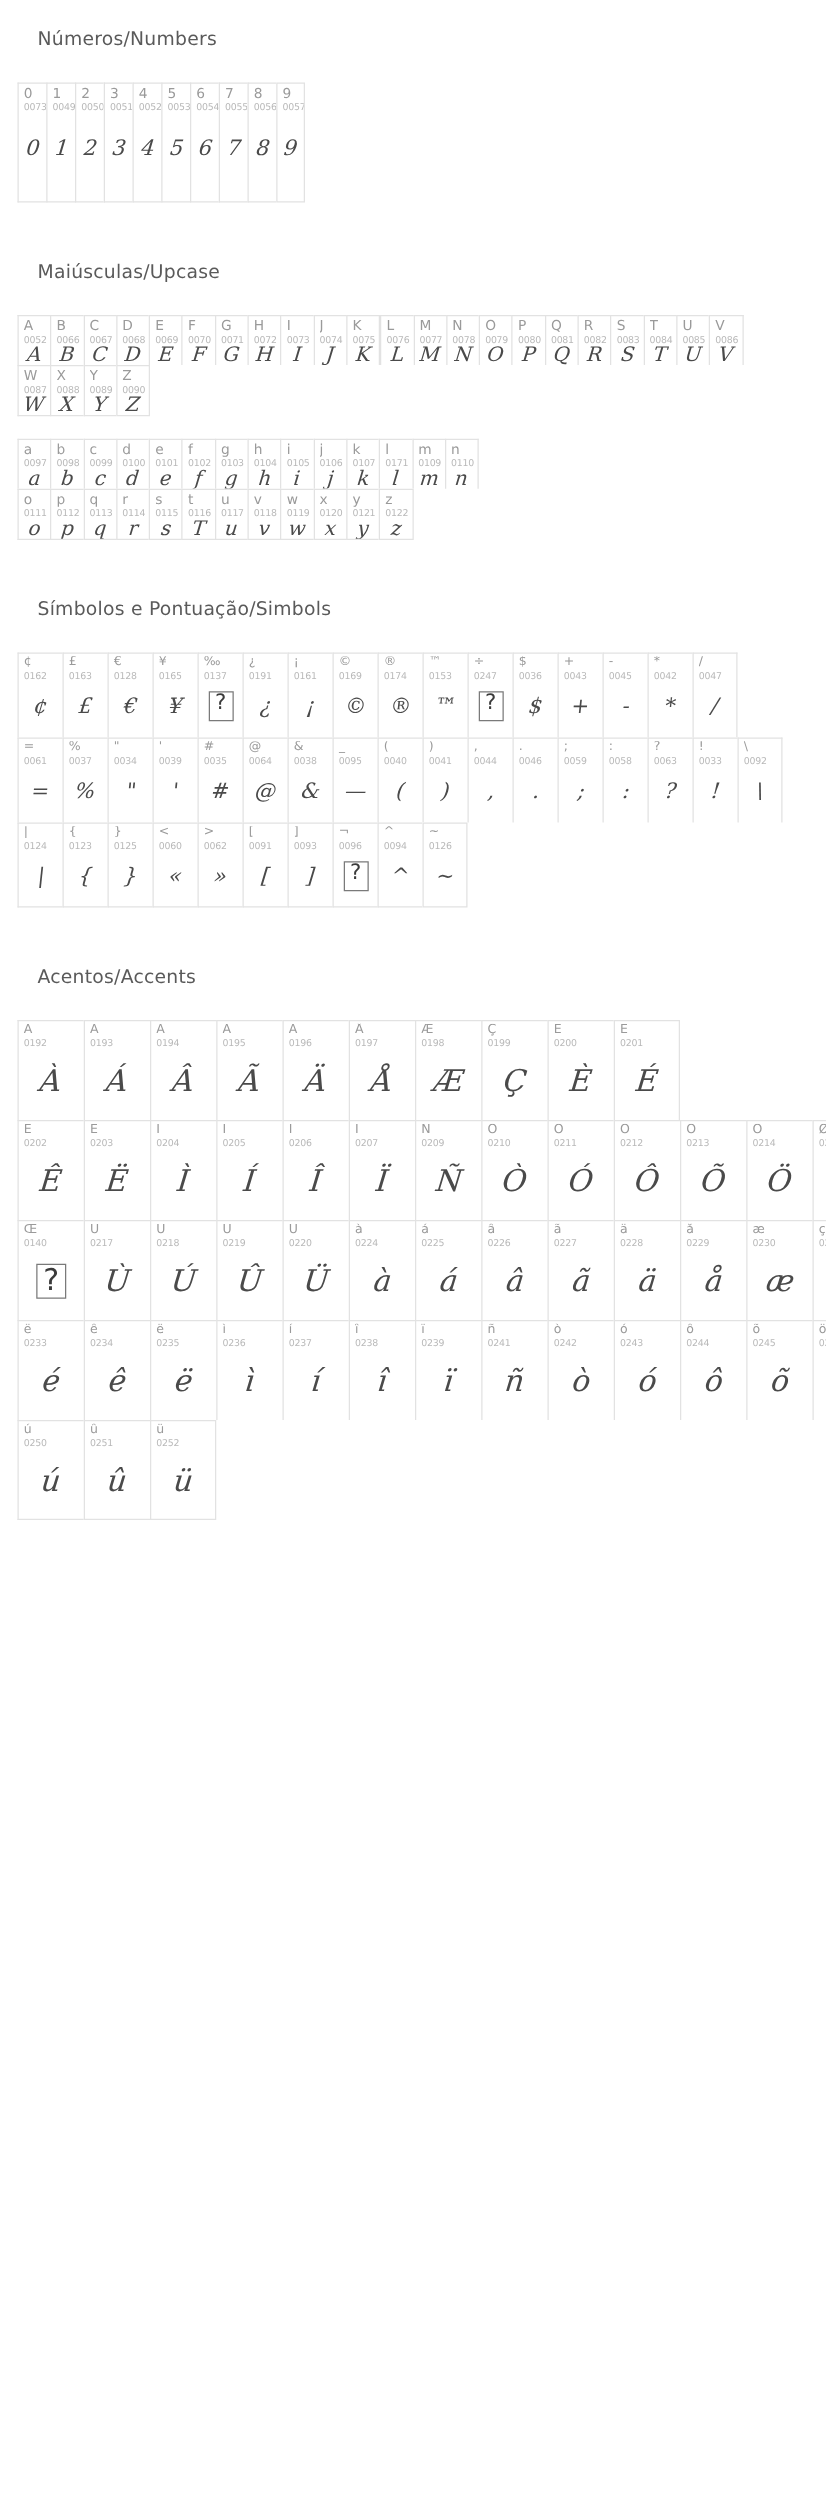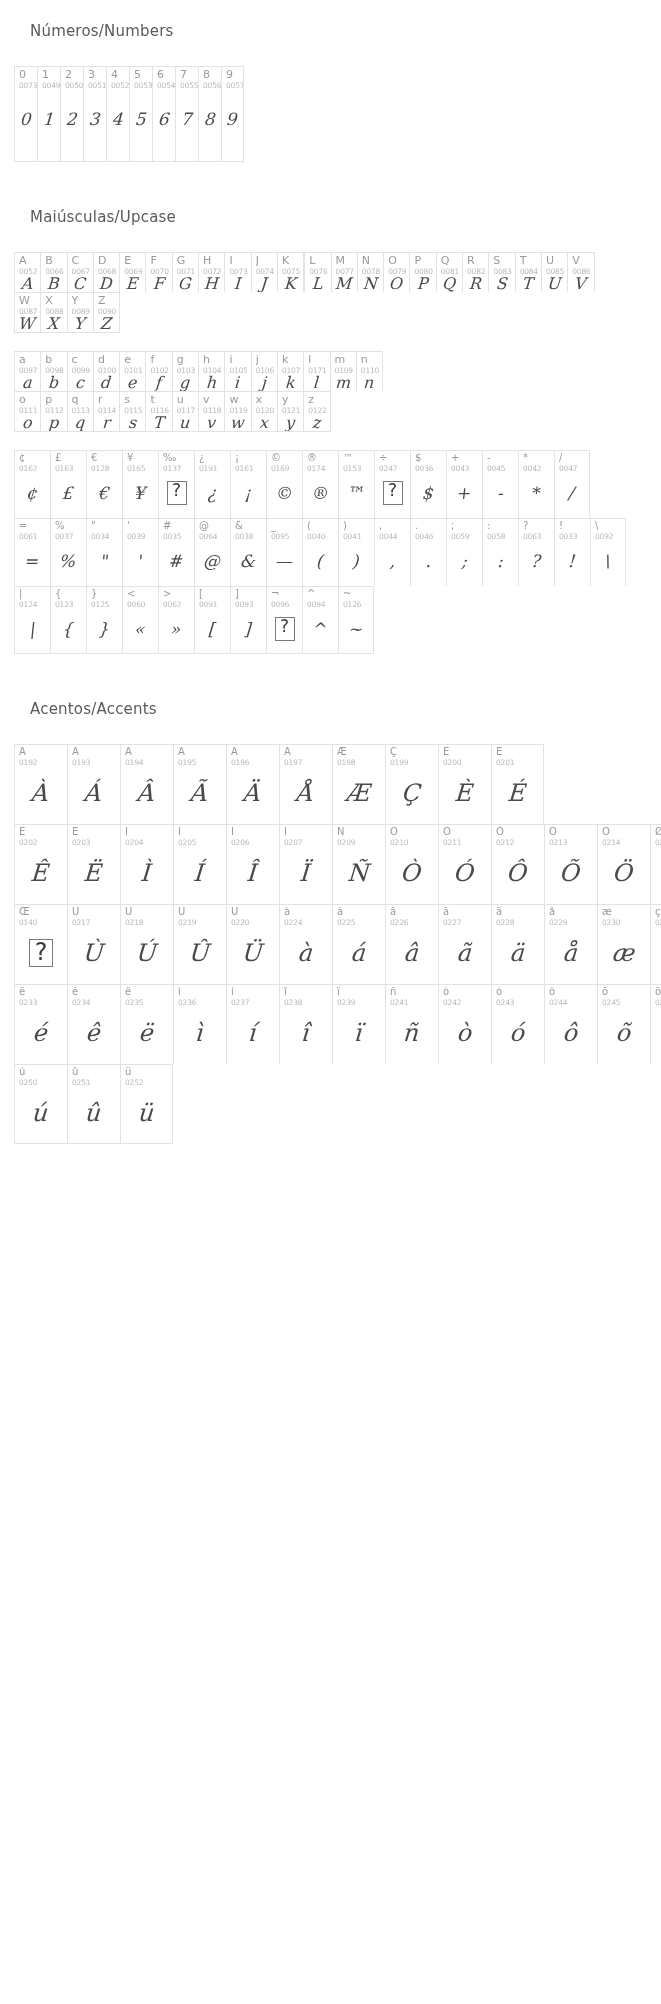--- a/index.html
+++ b/index.html
@@ -704,20 +704,21 @@
               </div>
               <div class="art">
                 <span>z</span>
               </div>
             </div>
           </div>
         </div>
         <div class="spacer"></div>
       </div>
       <div class="section sec-symbols">
+        <div class="section-title">Símbolos e Pontuação/Simbols</div>
         <div class="glyph-grid">
           <div class="glyph-row">
             <div class="cell">
               <div class="meta">
                 <span class="ch">¢</span>
                 <span class="code">0162</span>
               </div>
               <div class="art">
                 <span>¢</span>
               </div>

